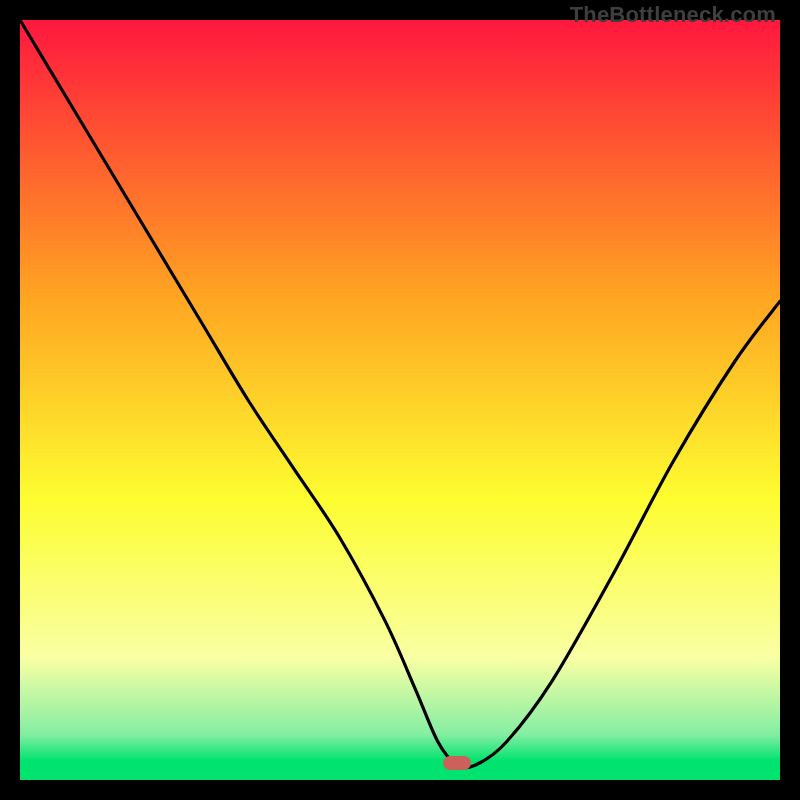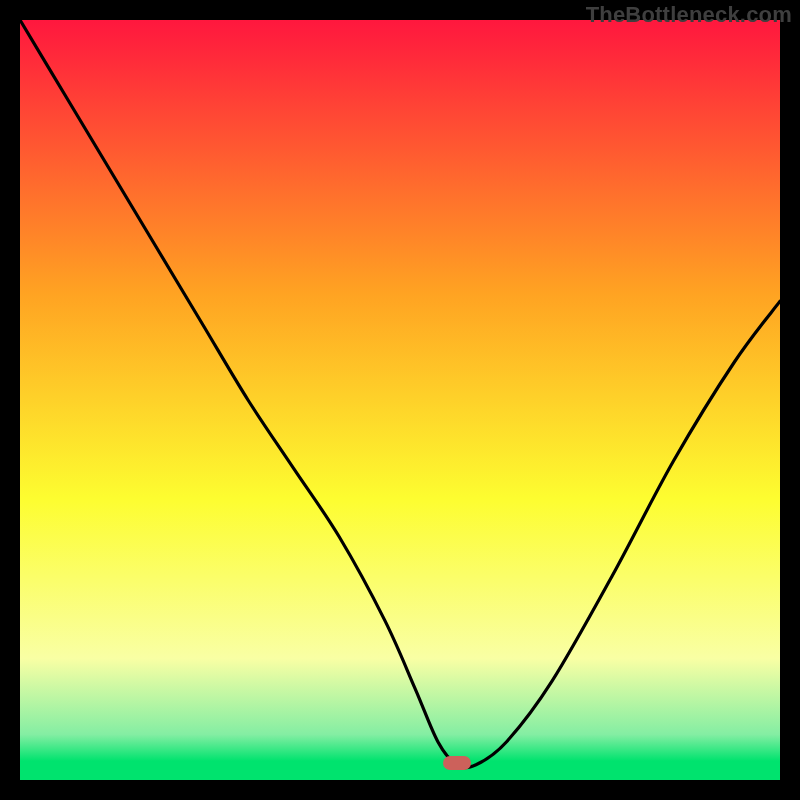--- a/index.html
+++ b/index.html
@@ -27,21 +27,21 @@
     inset: 0;
     overflow: visible;
   }
   .marker {
     position: absolute;
     border-radius: 999px;
   }
   .watermark {
     position: absolute;
     top: 2px;
-    right: 8px;
+    right: 24px;
     font-family: Arial, Helvetica, sans-serif;
     font-size: 22px;
     font-weight: 600;
     color: #3f3f3f;
     letter-spacing: 0.2px;
   }
 </style>
 </head>
 <body>
 

